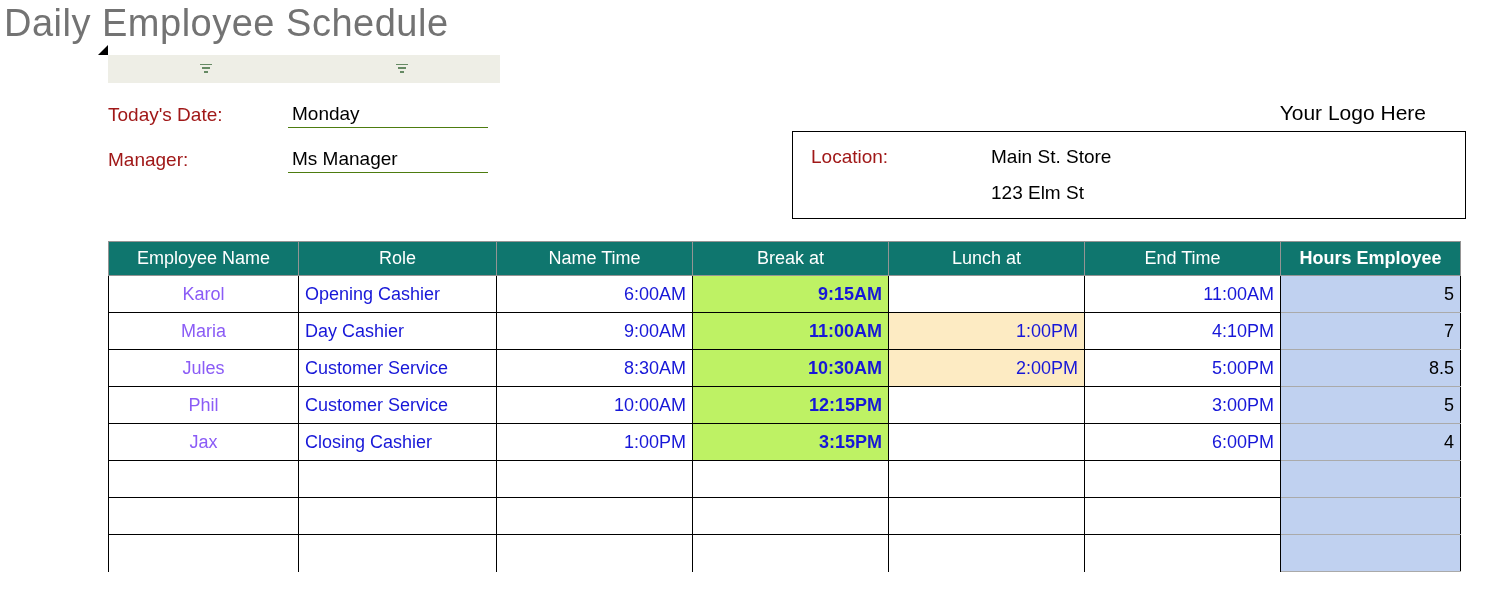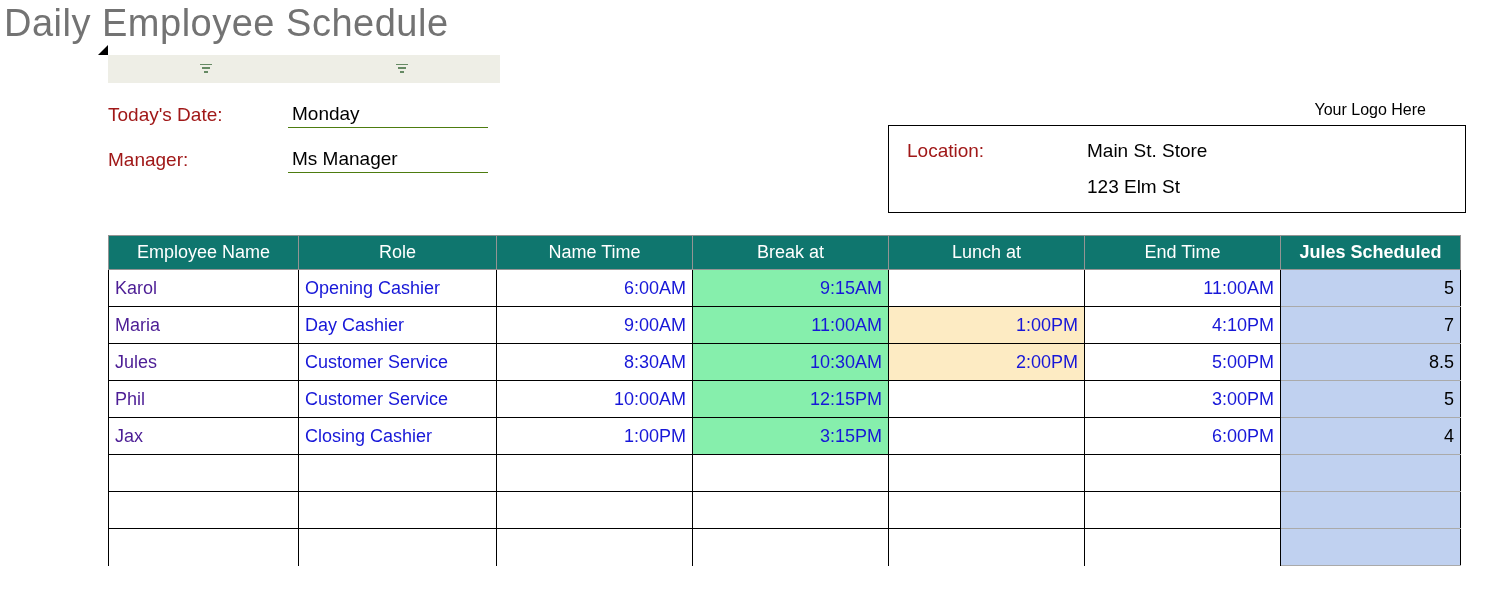--- a/index.html
+++ b/index.html
@@ -76,27 +76,27 @@
     font-size: 19px;
     padding: 2px 4px;
     min-width: 200px;
     border-bottom: 1px solid #4d7c0f;
   }
   .info-right {
     margin-left: auto;
     text-align: right;
   }
   .logo-text {
-    font-size: 16px;
+    font-size: 21px;
     margin-bottom: 6px;
     padding-right: 40px;
   }
   .location-box {
     border: 1px solid #000;
-    width: 578px;
+    width: 674px;
     padding: 14px 19px 14px 18px;
     text-align: left;
   }
   .loc-row {
     display: flex;
     margin-bottom: 14px;
   }
   .loc-row:last-child { margin-bottom: 0; }
   .loc-label {
     color: #a01818;
@@ -129,25 +129,25 @@
     padding: 0 6px;
     vertical-align: middle;
   }
   .col-name { width: 190px; }
   .col-role { width: 198px; }
   .col-start { width: 196px; }
   .col-break { width: 196px; }
   .col-lunch { width: 196px; }
   .col-end { width: 196px; }
   .col-hours { width: 180px; }
-  .cell-name { color: #4c1d95; }
+  .cell-name { text-align: center; color: #8b5cf6; }
   .cell-role { text-align: left; color: #1717d8; }
   .cell-time { text-align: right; color: #1717d8; }
   .cell-hours { text-align: right; color: #000; background: #c0d1f0; border-top: 1px solid #aaa !important; border-bottom: 1px solid #aaa !important;}
-  .bg-green { background: #86efac; }
+  .bg-green { background: #bef264; font-weight: bold; }
   .bg-yellow { background: #fdebc3; }
   .cell-hours-empty { background: #c0d1f0; border-top: 1px solid #aaa !important; border-bottom: 1px solid #aaa !important;}
   table.schedule tr.bottom-open td { border-bottom: none; }
 </style>
 </head>
 <body>
 
 <div class="page-title">Daily Employee Schedule</div>
 
 <div class="content">
@@ -206,21 +206,21 @@
         <col class="col-hours">
     </colgroup>
     <thead>
       <tr>
         <th>Employee Name</th>
         <th>Role</th>
         <th>Name Time</th>
         <th>Break at</th>
         <th>Lunch at</th>
         <th>End Time</th>
-        <th class="bold">Jules Scheduled</th>
+        <th class="bold">Hours Employee</th>
       </tr>
     </thead>
     <tbody id="schedule-body">
     <tr>
           <td class="cell-name">Karol</td>
           <td class="cell-role">Opening Cashier</td>
           <td class="cell-time">6:00AM</td>
           <td class="cell-time bg-green">9:15AM</td>
           <td class="cell-time"></td>
           <td class="cell-time">11:00AM</td>

